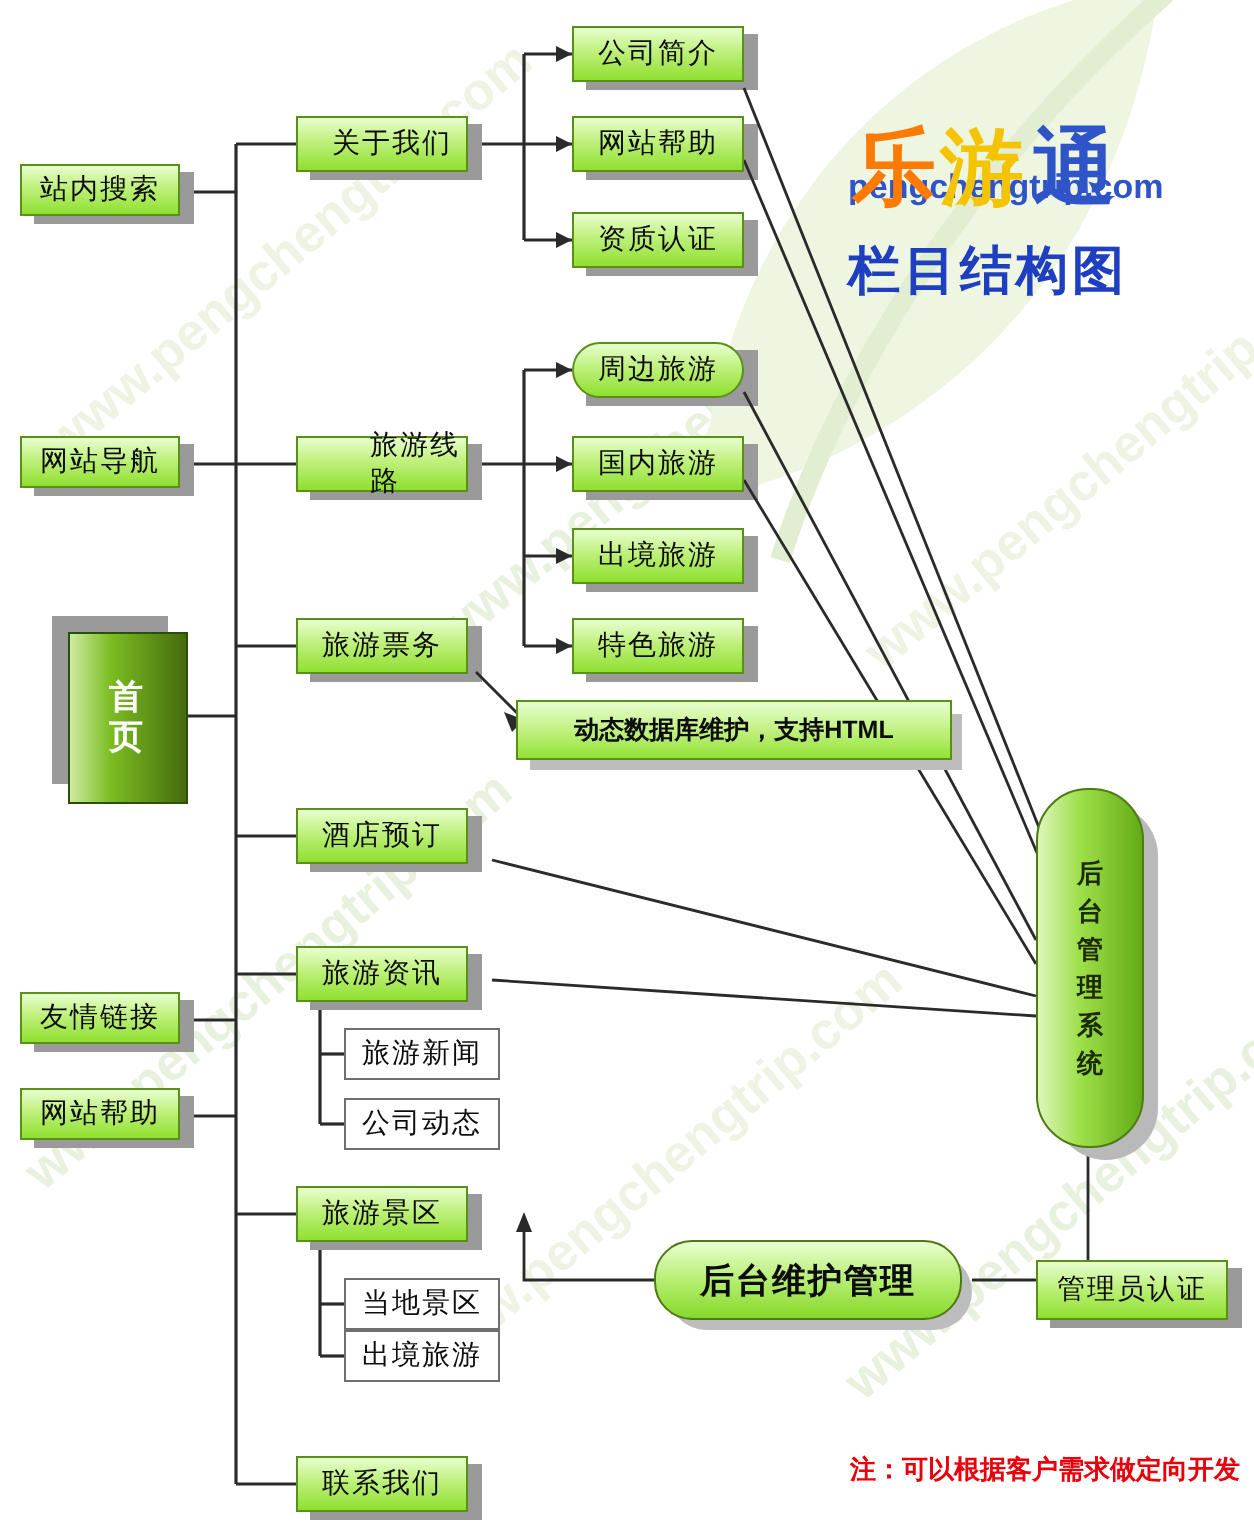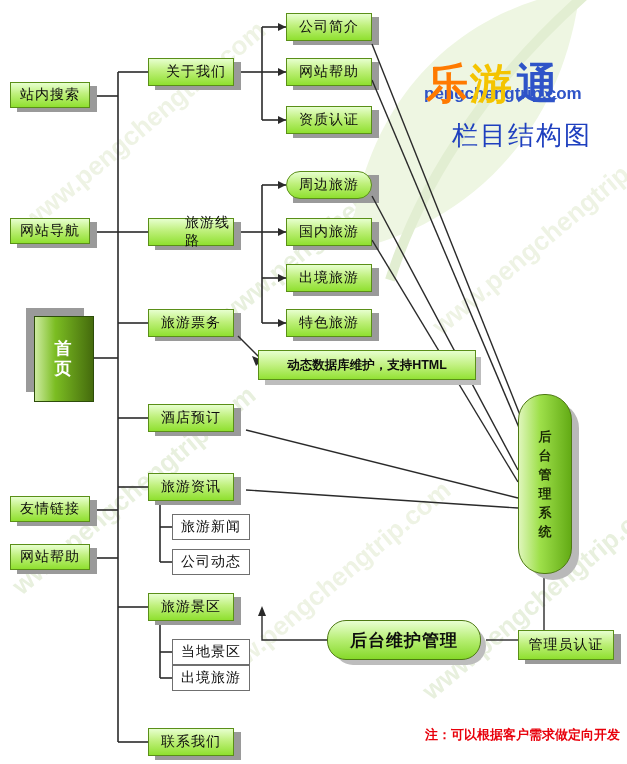--- a/index.html
+++ b/index.html
@@ -82,22 +82,22 @@
   }
   
   #logo{position:absolute;left:424px;top:24px;width:190px;height:130px;z-index:6;}
   #logoText{
     position:absolute;left:424px;top:84px;width:190px;
     font-size:17px;font-weight:bold;color:#2f54c8;letter-spacing:0px;
     text-align:left;
   }
   #title{
     position:absolute;left:424px;top:118px;width:196px;
-    font-size:26px;font-weight:normal;color:#1e3fbf;letter-spacing:2px;
-    text-align:center;
+    font-size:26px;font-weight:bold;color:#1e3fbf;letter-spacing:2px;
+    text-align:left;
   }
   #footnote{
     position:absolute;left:380px;top:726px;width:240px;
     color:#e8000b;font-weight:bold;font-size:13px;text-align:right;
   }
   svg.lines{position:absolute;left:0;top:0;width:627px;height:764px;z-index:1;}
   svg.lines2{position:absolute;left:0;top:0;width:627px;height:764px;z-index:3;}
 </style>
 </head>
 <body>

